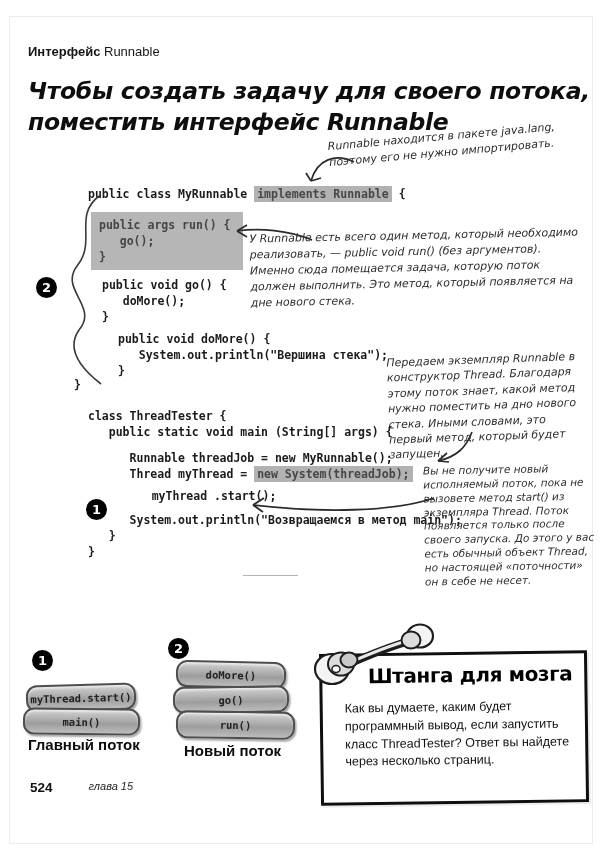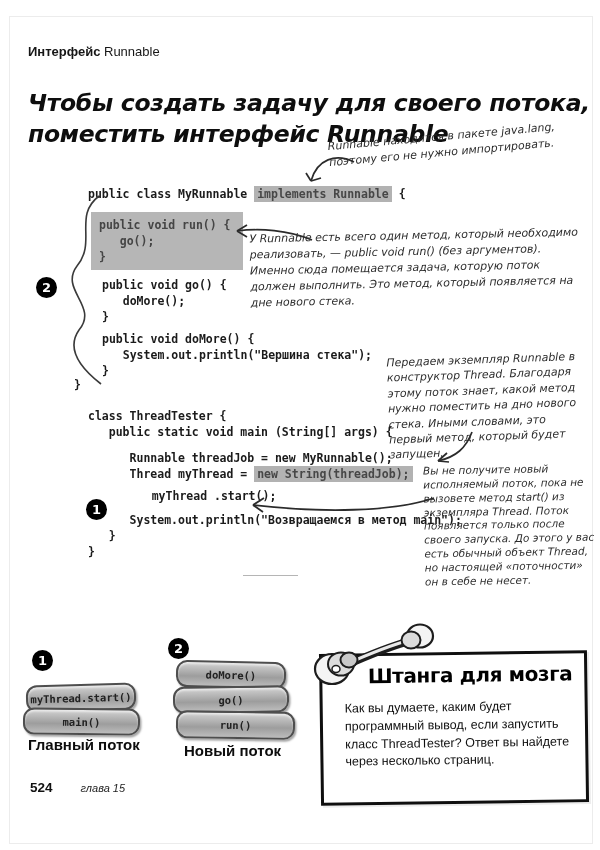--- a/index.html
+++ b/index.html
@@ -5,21 +5,21 @@
   html,body{margin:0;padding:0;}
   body{width:600px;height:850px;background:#ffffff;position:relative;overflow:hidden;
        font-family:"Liberation Sans",sans-serif;}
   .abs{position:absolute;}
   .scan-frame{position:absolute;left:9px;top:16px;right:7px;bottom:6px;
       border:1px solid #ececec;pointer-events:none;}
   
   .section-label{font-size:13px;color:#161616;}
   .section-label .b{font-weight:bold;}
   .page-title{font-family:"DejaVu Sans",sans-serif;font-style:italic;font-weight:bold;
-      font-size:23.5px;line-height:1.32;color:#0e0e0e;letter-spacing:-0.3px;margin-top:12px;}
+      font-size:23.5px;line-height:1.32;color:#0e0e0e;letter-spacing:-0.3px;}
   
   .hand{font-family:"DejaVu Sans",sans-serif;font-style:italic;color:#2d2d2d;
       font-size:11px;line-height:1.42;}
   
   .code{font-family:"DejaVu Sans Mono","Liberation Mono",monospace;font-weight:bold;
       font-size:11.5px;line-height:16px;color:#1b1b1b;}
   .code-line{white-space:pre;}
   .hl{background:#b2b2b2;color:#474747;padding:1px 3px;}
   .run-box{background:#b6b6b6;color:#454545;display:inline-block;padding:5px 12px 5px 8px;}
   .run-box .code-line{color:#454545;}
@@ -35,21 +35,21 @@
       font-family:"DejaVu Sans Mono",monospace;font-weight:bold;font-size:10.5px;color:#222;}
   .stack-label{font-weight:bold;font-size:15px;color:#0d0d0d;font-family:"Liberation Sans",sans-serif;}
   
   .brain-box{position:absolute;left:320px;top:652px;width:262px;height:146px;
       border:3px solid #0f0f0f;background:#fff;transform:rotate(-0.8deg);
       box-shadow:2px 2px 0 rgba(0,0,0,.07);}
   .brain-title{font-family:"DejaVu Sans",sans-serif;font-weight:800;font-size:20px;
       letter-spacing:-0.4px;color:#000;text-align:right;padding:9px 12px 0 40px;line-height:1.1;}
   .brain-body{font-size:12.5px;line-height:1.42;color:#101010;padding:13px 16px 0 22px;}
   .divider-line{position:absolute;left:243px;top:575px;width:55px;border-top:1px solid #b5b5b5;}
-  .footer{position:absolute;left:30px;top:780px;display:flex;align-items:center;gap:28px;}
+  .footer{position:absolute;left:30px;top:780px;display:flex;align-items:flex-start;gap:36px;}
   .footer .num{font-weight:bold;font-size:13.5px;color:#111;}
   .footer .chap{font-weight:normal;font-style:italic;font-size:11px;color:#222;}
   svg{display:block;}
 </style>
 </head>
 <body>
 
 <div class="scan-frame"></div>
 
 <div class="abs section-label" style="left:28px;top:44px;">
@@ -63,30 +63,30 @@
 
 <div class="abs hand" style="left:328px;top:128px;width:254px;transform:rotate(-5deg);">Runnable находится в пакете java.lang, поэтому его не нужно импортировать.</div>
 <svg class="abs" style="left:302px;top:150px;" width="56" height="44" viewBox="0 0 56 44">
   <path d="M52,12 C34,3 15,9 9,31" stroke="#2b2b2b" stroke-width="1.7" fill="none"></path>
   <path d="M9,31 l-5,-8 M9,31 l10,-3" stroke="#2b2b2b" stroke-width="1.7" fill="none"></path>
 </svg>
 
 <div class="abs code" style="left:88px;top:186px;">
   <div class="code-line"><span>public class MyRunnable </span><span class="hl">implements Runnable</span><span> {</span></div>
   <div class="run-box" style="margin:10px 0 0 3px;">
-    <div class="code-line">public void run() {</div>
+    <div class="code-line">public args run() {</div>
     <div class="code-line">   go();</div>
     <div class="code-line">}</div>
   </div>
   <div style="margin-top:7px;margin-left:14px;">
     <div class="code-line">public void go() {</div>
     <div class="code-line">   doMore();</div>
     <div class="code-line">}</div>
   </div>
-  <div style="margin-top:6px;margin-left:14px;">
+  <div style="margin-top:6px;margin-left:30px;">
     <div class="code-line">public void doMore() {</div>
     <div class="code-line">   System.out.println("Вершина стека");</div>
     <div class="code-line">}</div>
   </div>
   <div class="code-line" style="margin-left:-14px;margin-top:-2px;">}</div>
 </div>
 
 <svg class="abs" style="left:55px;top:194px;" width="50" height="192" viewBox="0 0 50 192">
   <path d="M44,2 C18,22 42,48 22,72 C4,96 44,112 24,136 C10,156 28,176 46,190" stroke="#3a3a3a" stroke-width="1.6" fill="none"></path>
 </svg>
@@ -101,21 +101,21 @@
 <div class="abs hand" style="left:388px;top:352px;width:202px;transform:rotate(-2deg);line-height:1.4;">Передаем экземпляр Runnable в конструктор Thread. Благодаря этому поток знает, какой метод нужно поместить на дно нового стека. Иными словами, это первый метод, который будет запущен.</div>
 <svg class="abs" style="left:426px;top:428px;" width="50" height="40" viewBox="0 0 50 40">
   <path d="M46,4 C40,20 30,29 12,33" stroke="#2b2b2b" stroke-width="1.7" fill="none"></path>
   <path d="M12,33 l9,-8 M12,33 l11,1" stroke="#2b2b2b" stroke-width="1.7" fill="none"></path>
 </svg>
 
 <div class="abs code" style="left:88px;top:408px;">
   <div class="code-line">class ThreadTester {</div>
   <div class="code-line" style="">   public static void main (String[] args) {</div>
   <div class="code-line" style="margin-top:10px;">      Runnable threadJob = new MyRunnable();</div>
-  <div class="code-line"><span>      Thread myThread = </span><span class="hl">new String(threadJob);</span></div>
+  <div class="code-line"><span>      Thread myThread = </span><span class="hl">new System(threadJob);</span></div>
   <div class="code-line" style="margin-top:6px;margin-left:36px;">    myThread .start();</div>
   <div class="code-line" style="margin-top:8px;">      System.out.println("Возвращаемся в метод main");</div>
   <div class="code-line">   }</div>
   <div class="code-line">}</div>
 </div>
 
 <div class="abs step-marker" style="left:86px;top:499px;">1</div>
 
 <svg class="abs" style="left:242px;top:490px;" width="196" height="26" viewBox="0 0 196 26">
   <path d="M192,8 C150,22 80,23 11,15" stroke="#2b2b2b" stroke-width="1.8" fill="none"></path>

